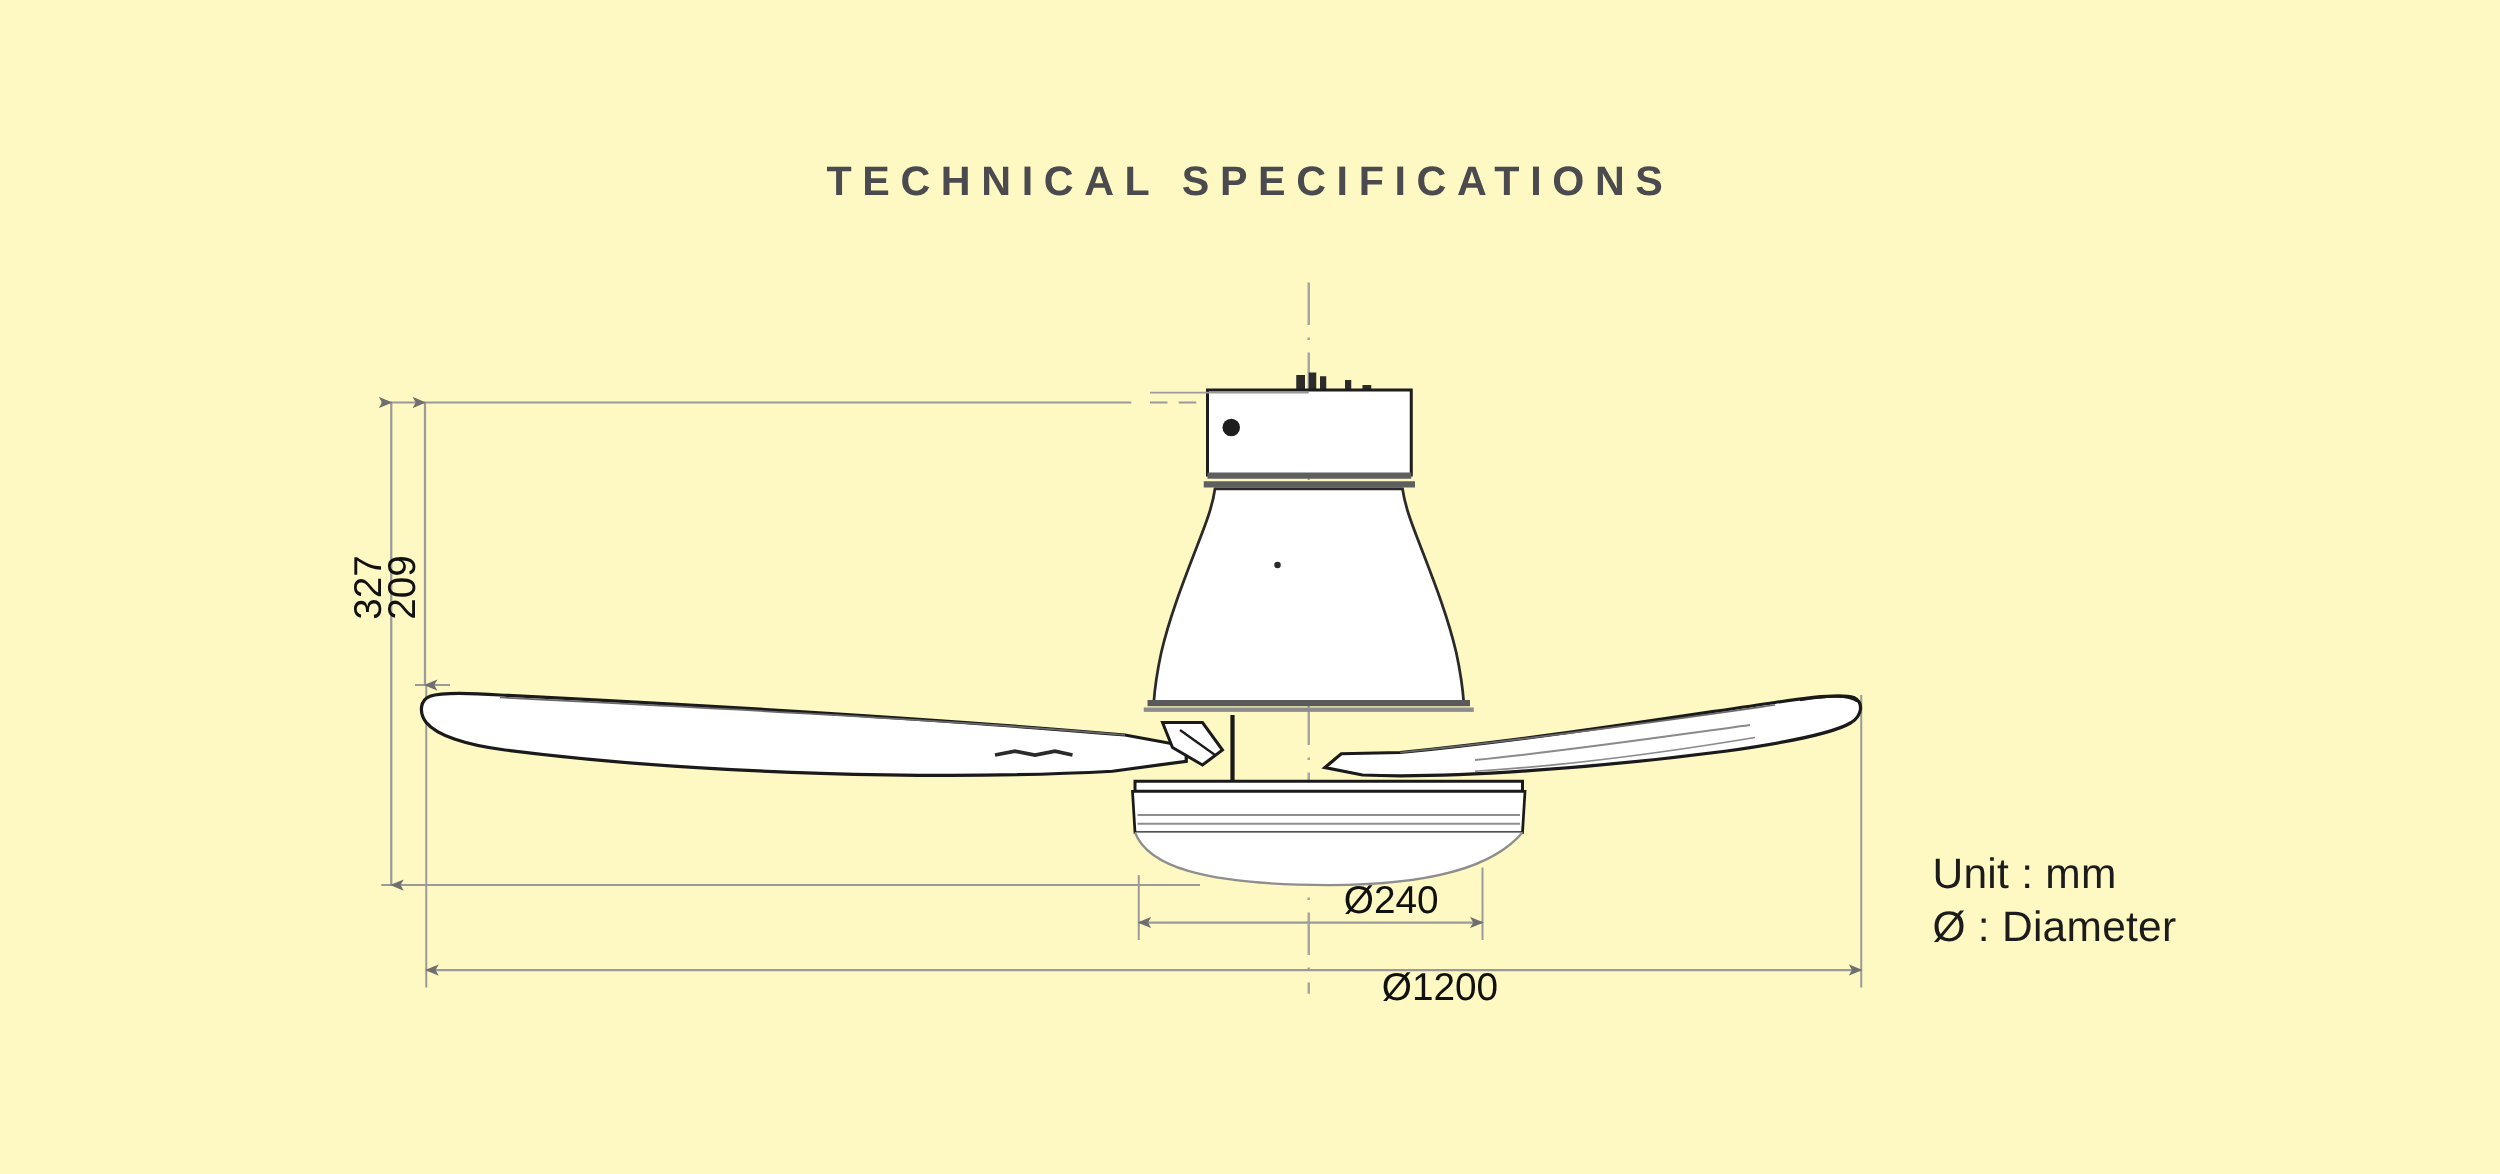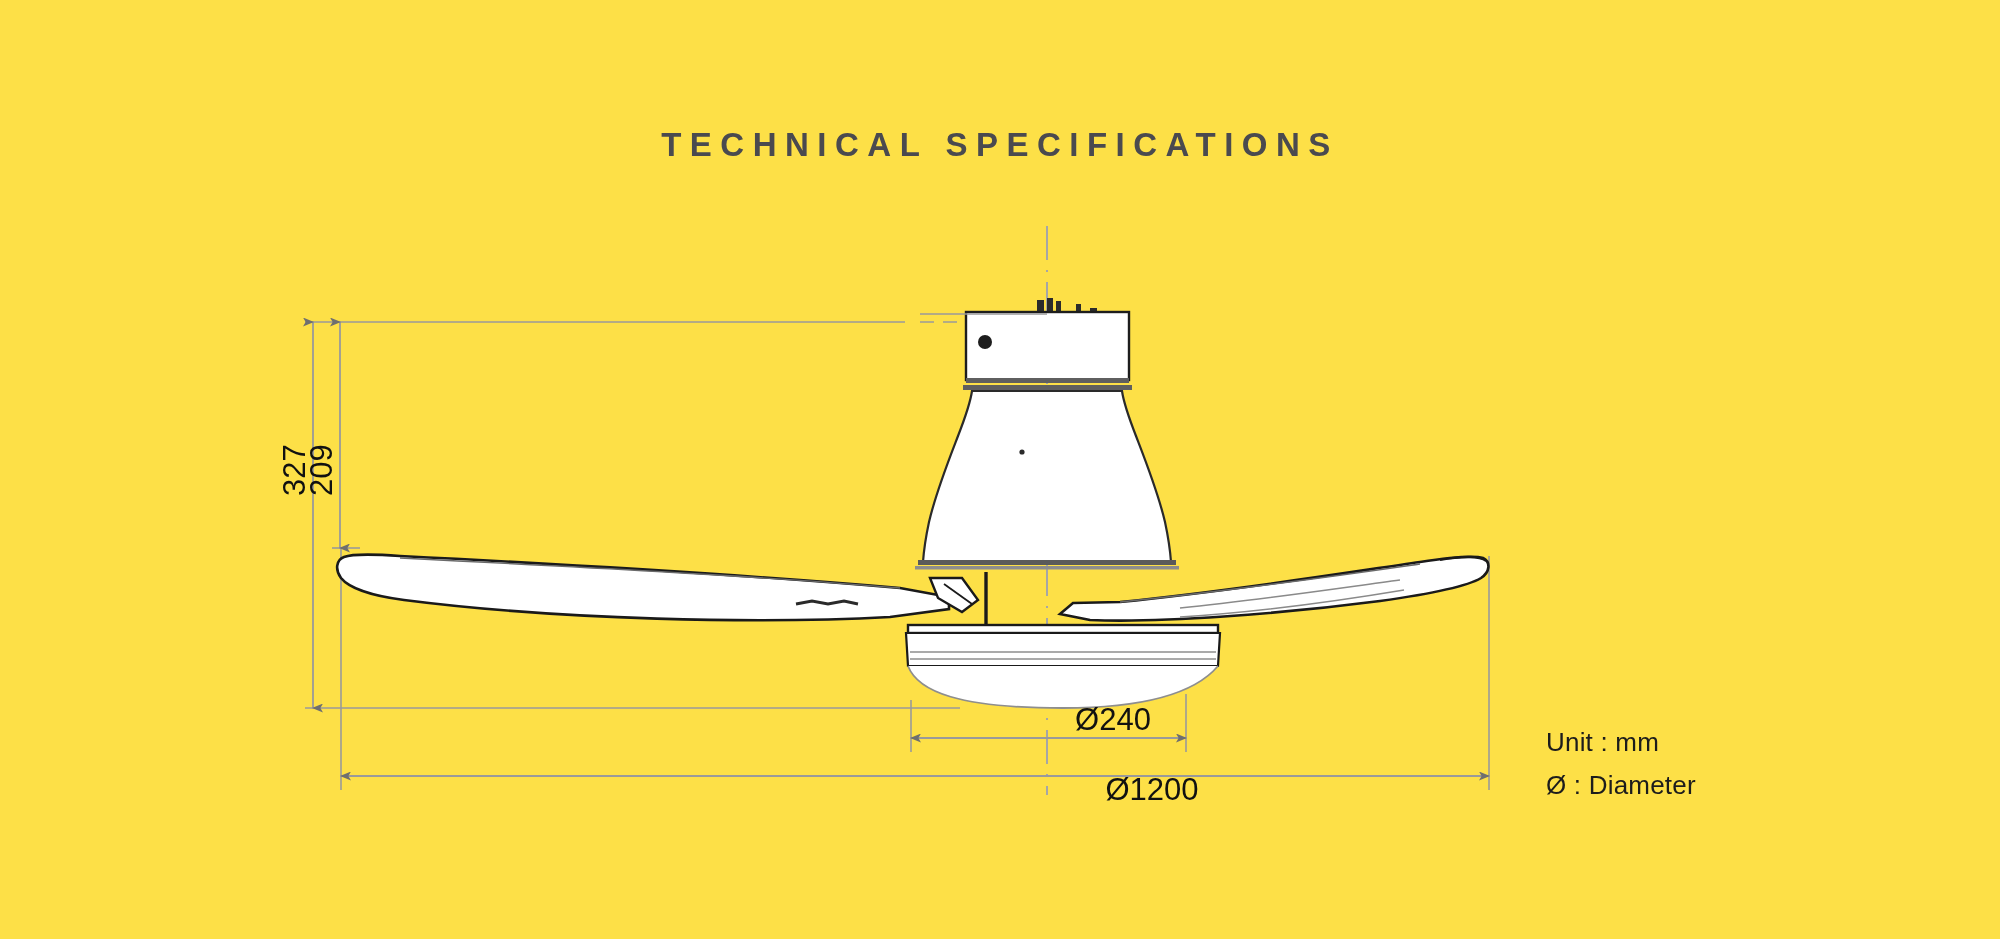--- a/index.html
+++ b/index.html
@@ -13,21 +13,21 @@
     position: relative;
     font-family: "Liberation Sans", sans-serif;
     overflow: hidden;
   }
 
   #spec-sheet {
     position: absolute;
     left: 0; top: 0;
     width: 2000px;
     height: 939px;
-    background: #fde047;
+    background: #fef9c3;
   }
 
   #spec-title {
     position: absolute;
     left: 0;
     top: 126px;
     width: 2000px;
     text-align: center;
     font-size: 33px;
     font-weight: bold;
@@ -39,22 +39,22 @@
 
   #drawing-svg {
     position: absolute;
     left: 0;
     top: 0;
   }
 
   .legend-block {
     position: absolute;
     left: 1546px;
-    top: 721px;
-    font-size: 26px;
+    top: 678px;
+    font-size: 34px;
     color: #1c1c1c;
     line-height: 43px;
     letter-spacing: 0.2px;
   }
   .legend-line { white-space: pre; }
 
   .dim-text {
     font-family: "Liberation Sans", sans-serif;
     font-size: 31px;
     fill: #111111;

